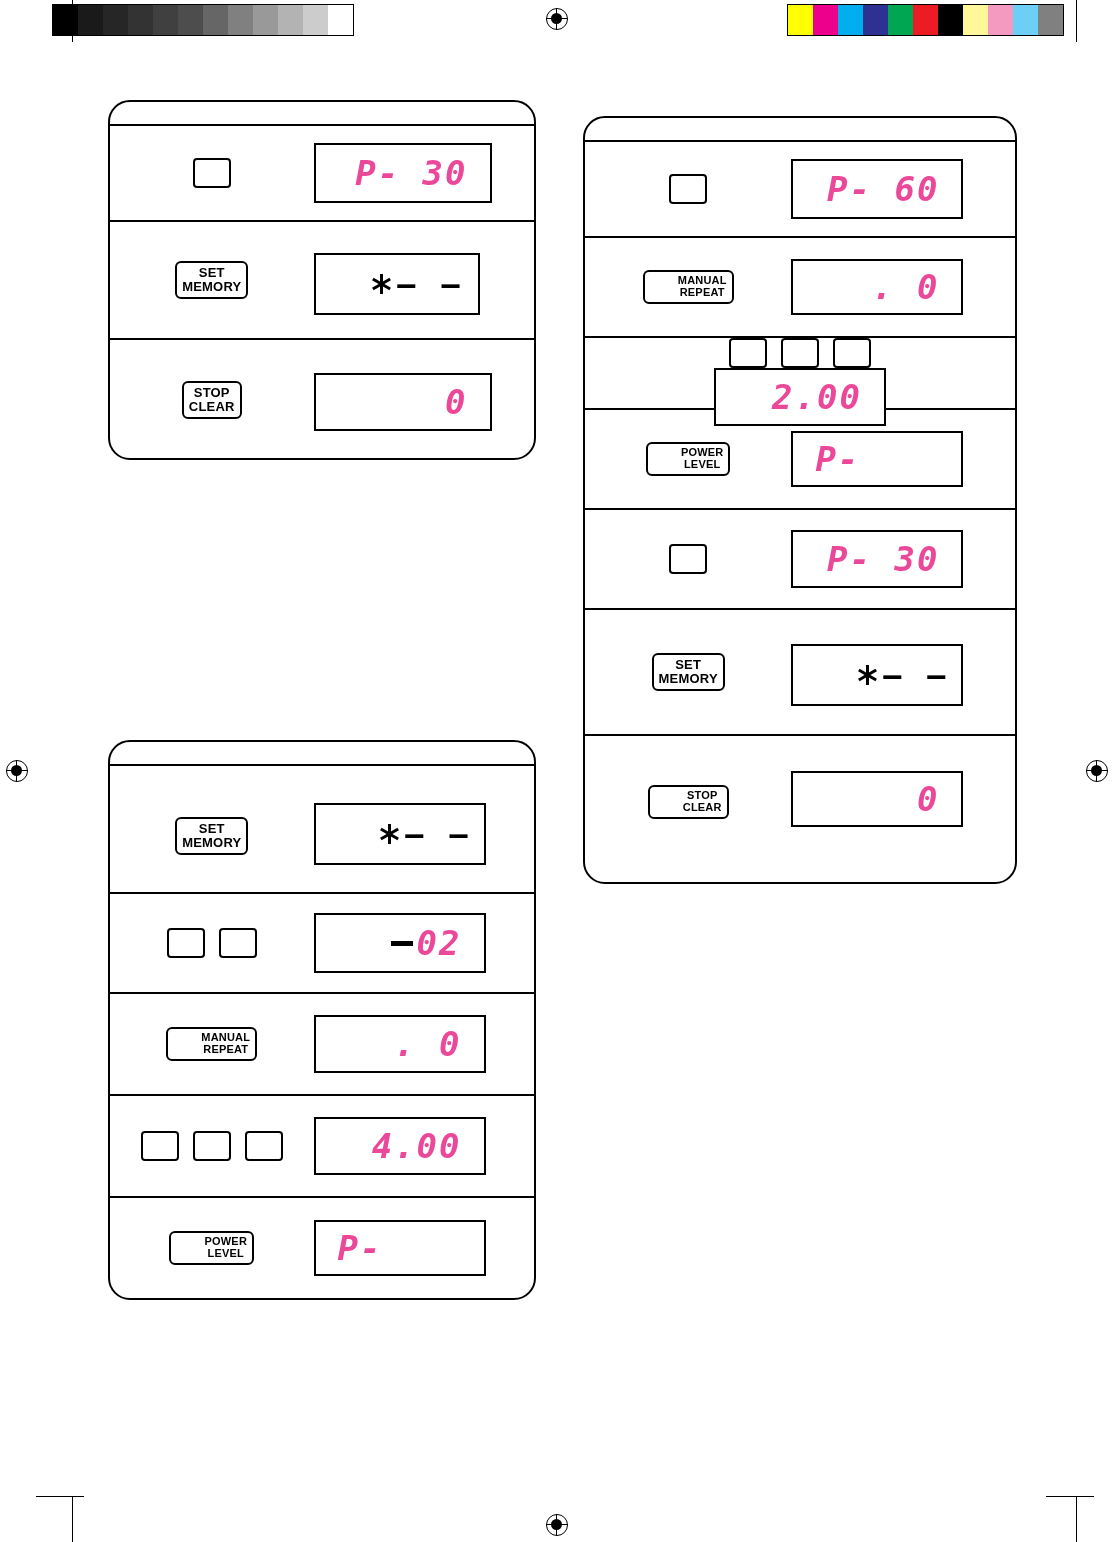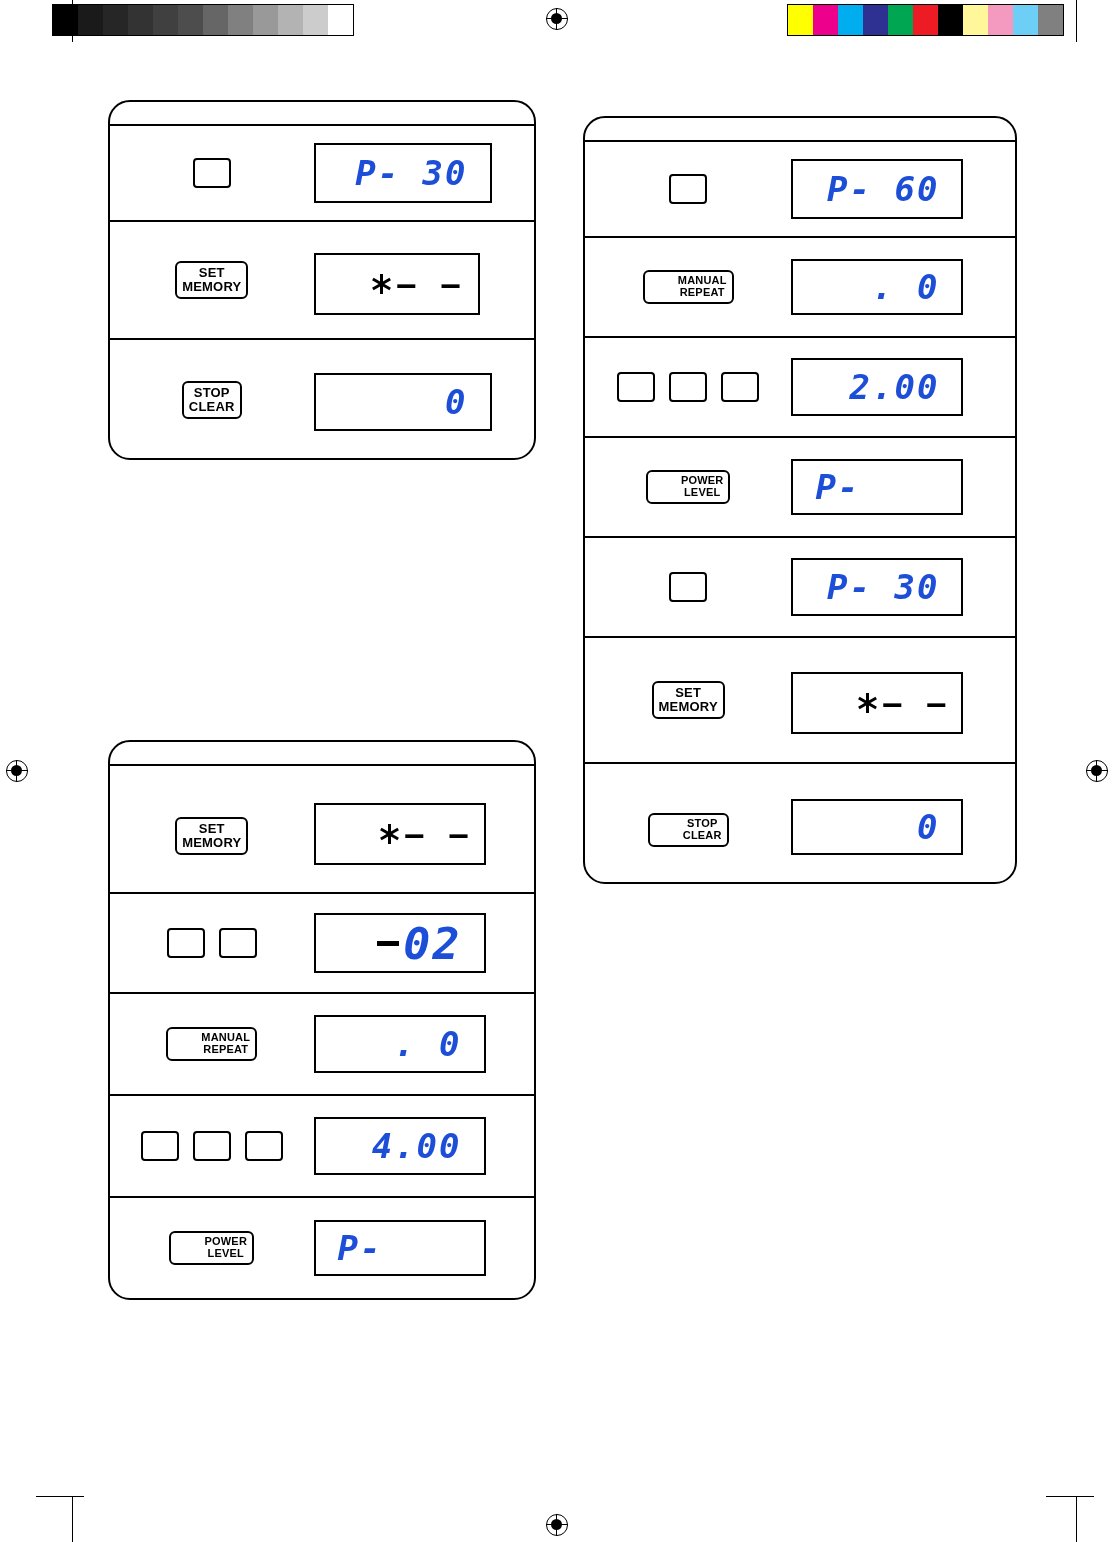--- a/index.html
+++ b/index.html
@@ -29,21 +29,21 @@
   .key{width:38px;height:30px;border:2px solid #000;border-radius:4px;background:#fff;box-sizing:border-box;}
 
   
   .lblbtn{border:2px solid #000;border-radius:6px;background:#fff;padding:3px 5px;text-align:center;line-height:1.05;box-sizing:border-box;}
   .lblbtn span{display:block;font-weight:bold;letter-spacing:.2px;}
   .lbl-lg span{font-size:13px;}
   .lbl-sm span{font-size:11px;padding-left:28px;}
 
   
   .lcd{border:2px solid #000;background:#fff;box-sizing:border-box;display:flex;align-items:center;justify-content:flex-end;padding-right:22px;}
-  .seg{font-family:"DejaVu Sans Mono",monospace;font-style:italic;font-weight:bold;letter-spacing:2px;color:#1d4ed8;}
+  .seg{font-family:"DejaVu Sans Mono",monospace;font-style:italic;font-weight:bold;letter-spacing:2px;color:#ec4899;}
 
   
   .blink{display:flex;align-items:center;gap:6px;}
   .burst{position:relative;width:20px;height:20px;}
   .burst i{position:absolute;left:9px;top:0;width:3px;height:20px;background:#000;display:block;}
   .burst i:nth-child(2){transform:rotate(60deg);}
   .burst i:nth-child(3){transform:rotate(-60deg);}
   .dashes{font-family:"DejaVu Sans Mono",monospace;font-weight:bold;font-size:30px;letter-spacing:4px;}
 
   
@@ -184,21 +184,21 @@
         <span>REPEAT</span>
       </div>
     </div>
     <div class="dispcell">
       <div class="lcd" style="width:172px;height:56px;">
         <span class="seg" style="font-size:34px;">.  0</span>
       </div>
     </div>
   </div>
 
-  <div class="row" style="height:100px;">
+  <div class="row" style="height:72px;flex-direction:column;">
     <div class="btncell">
       <div class="key"></div>
       <div class="key"></div>
       <div class="key"></div>
     </div>
     <div class="dispcell">
       <div class="lcd" style="width:172px;height:58px;">
         <span class="seg" style="font-size:34px;">2.00</span>
       </div>
     </div>
@@ -290,21 +290,21 @@
   </div>
 
   <div class="row" style="height:100px;">
     <div class="btncell">
       <div class="key"></div>
       <div class="key"></div>
     </div>
     <div class="dispcell">
       <div class="lcd" style="width:172px;height:60px;">
         <span class="uscore"></span>
-        <span class="seg" style="font-size:45px;">02</span>
+        <span class="seg" style="font-size:34px;">02</span>
       </div>
     </div>
   </div>
 
   <div class="row" style="height:102px;">
     <div class="btncell">
       <div class="lblbtn lbl-sm">
         <span>MANUAL</span>
         <span>REPEAT</span>
       </div>

